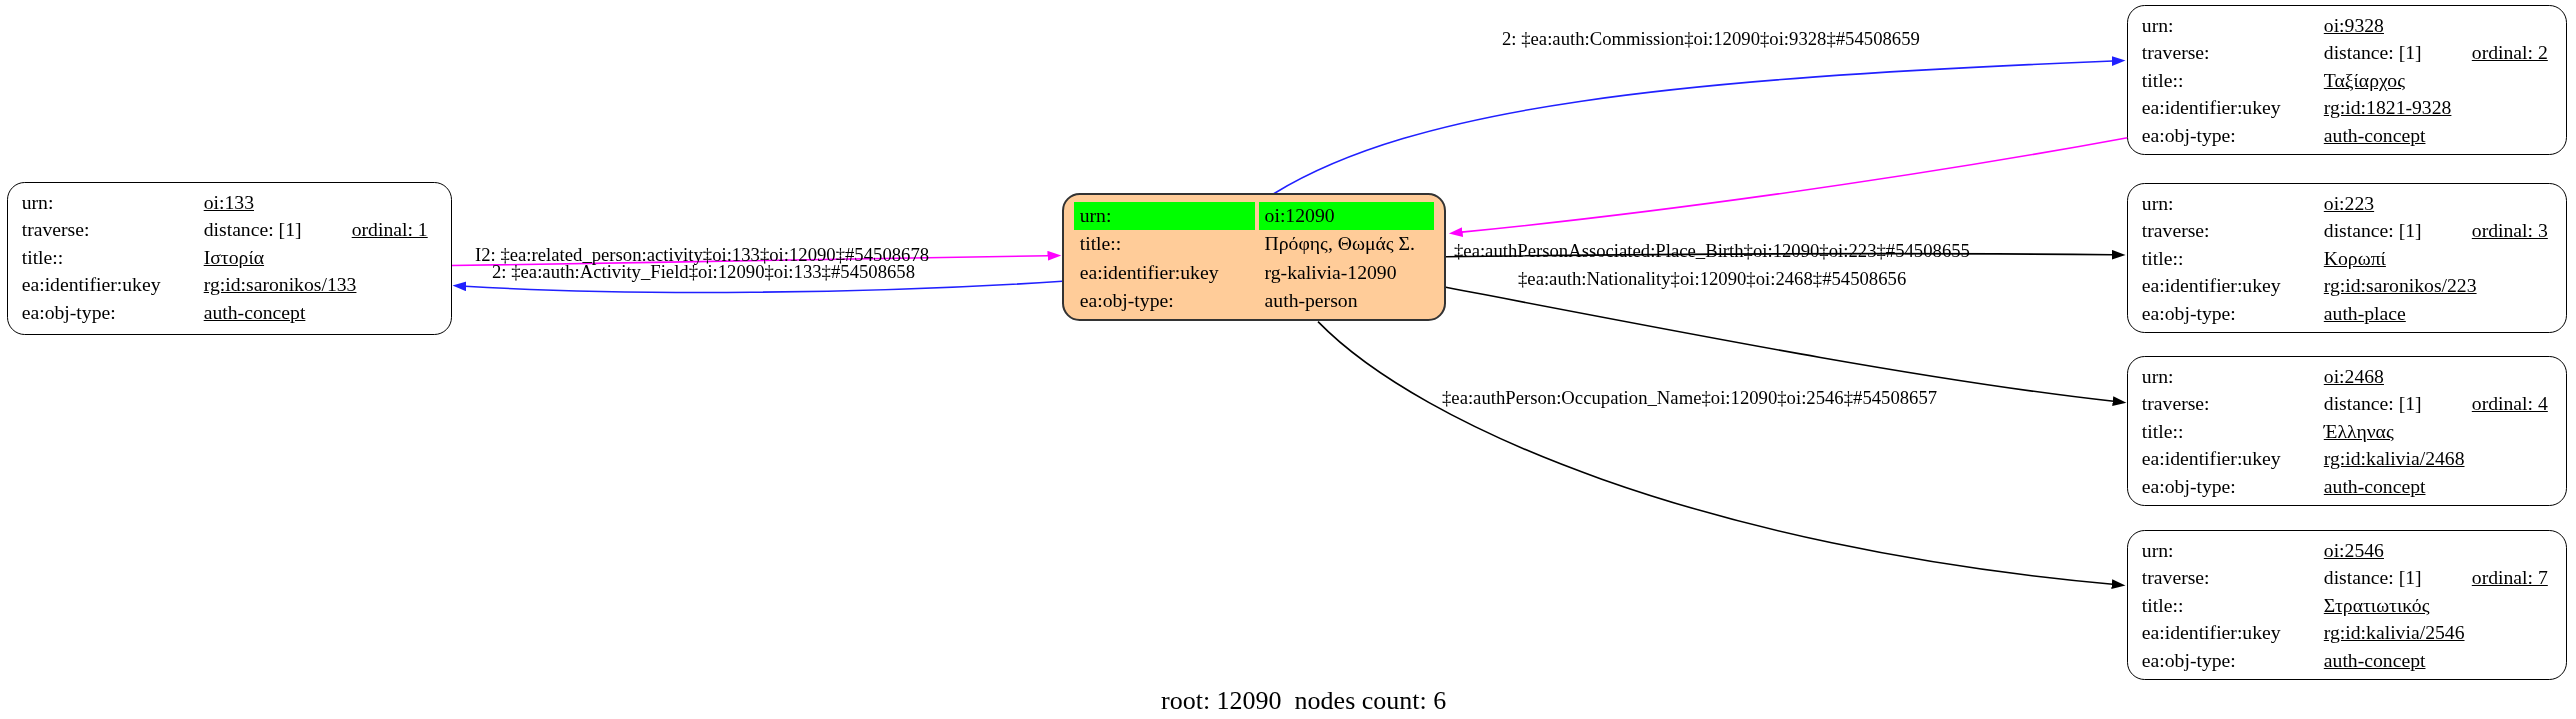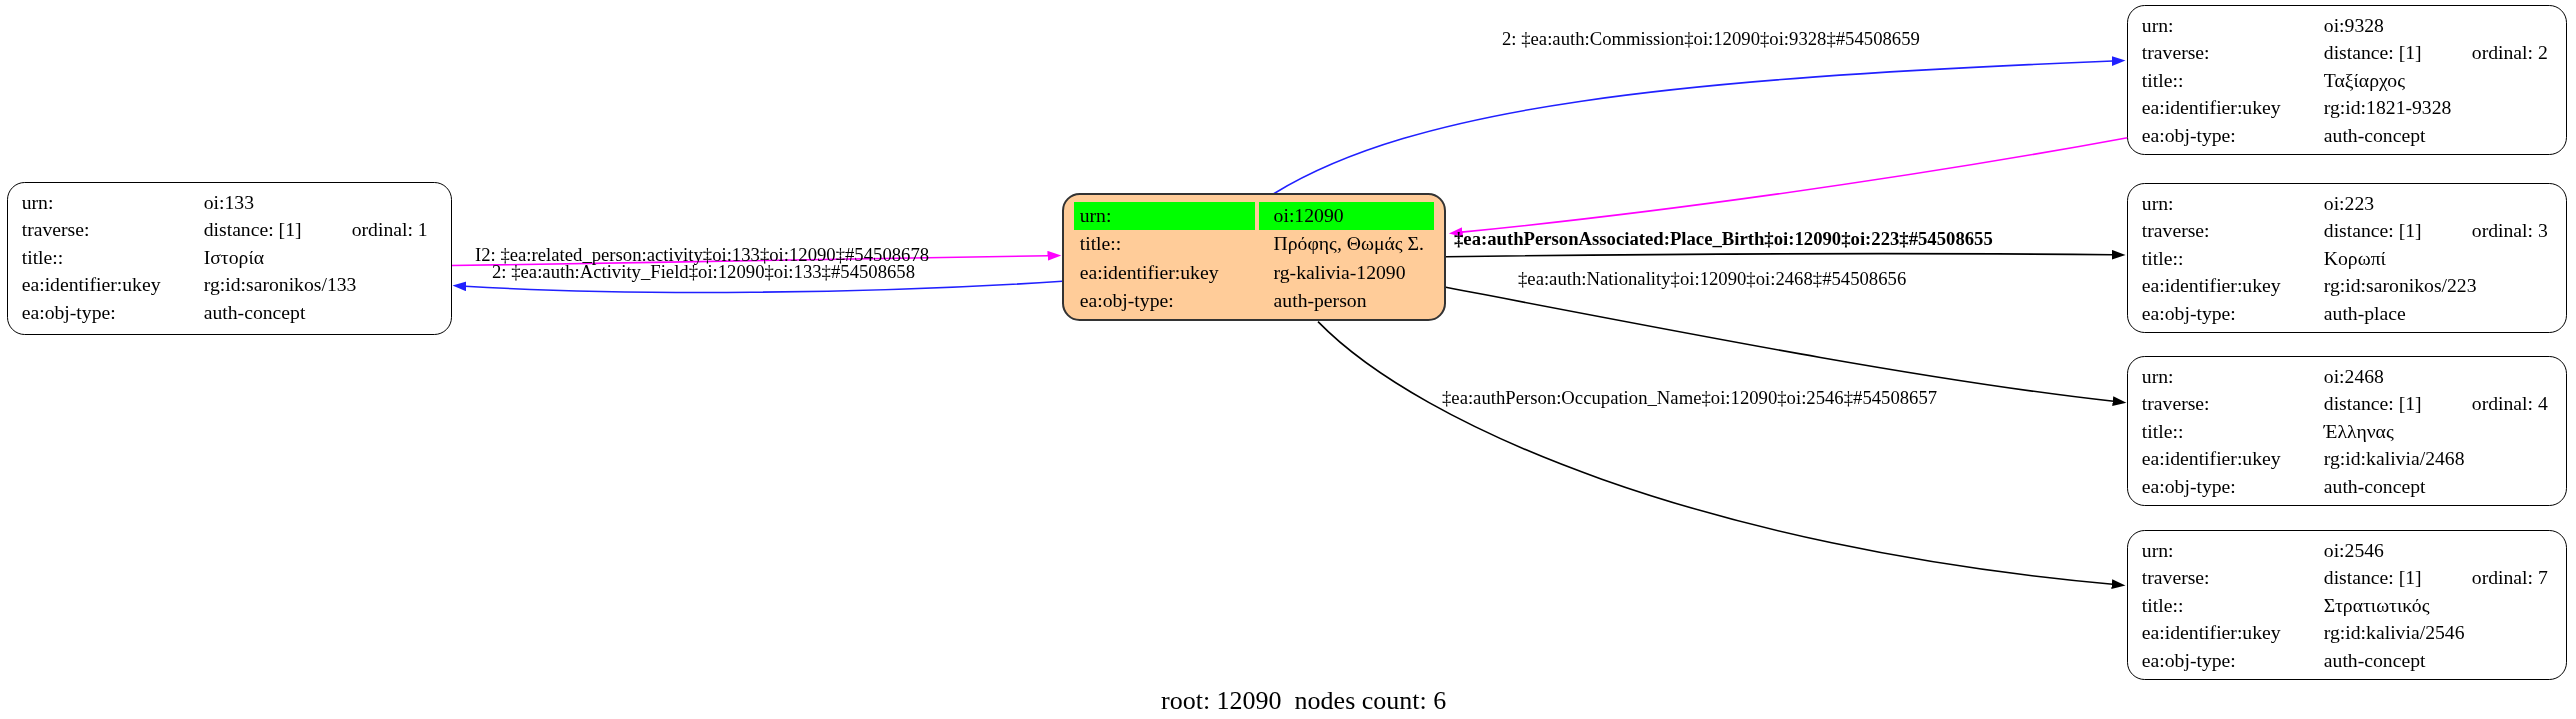--- a/index.html
+++ b/index.html
@@ -17,31 +17,31 @@
     position:absolute;
     background:#ffffff;
     border:1.5px solid #000;
     border-radius:17.7px;
     box-sizing:border-box;
     padding:5.9px 13.8px;
     z-index:2;
   }
   .row { display:flex; height:27.5px; line-height:27.5px; font-size:19.7px; white-space:nowrap; }
   .lbl { flex:0 0 182px; }
-  .val { flex:1 1 auto; }
+  .val { flex:1 1 auto;text-decoration:underline; }
   .dist { display:inline-block; width:148px; }
 
   .center-node {
     background:#ffcc99;
     border:2px solid #333;
     padding:6.9px 9.8px;
   }
   .crow { display:flex; height:28.5px; line-height:26.6px; font-size:19.7px; white-space:nowrap; }
   .clbl { flex:0 0 175px; padding:0 0 0 5.9px; margin-right:3.9px; }
-  .cval { flex:1 1 auto; padding:0 0 0 15px; }
+  .cval { flex:1 1 auto; padding:0 0 0 6px; }
   .hl { background:#00ff00; }
 
   .edge-label {
     position:absolute;
     font-size:18.7px;
     line-height:21.6px;
     white-space:nowrap;
     z-index:1;
   }
   .footer-label {
@@ -207,20 +207,20 @@
       </div>
     <div class="row">
         <span class="lbl">ea:obj-type:</span>
         <span class="val">auth-concept</span>
       </div>
   </div>
 
   <div class="edge-label" style="left:1502px;top:27.5px;">2: ‡ea:auth:Commission‡oi:12090‡oi:9328‡#54508659</div>
   <div class="edge-label" style="left:475px;top:244px;">I2: ‡ea:related_person:activity‡oi:133‡oi:12090‡#54508678</div>
   <div class="edge-label" style="left:492px;top:261px;text-align:right;">2: ‡ea:auth:Activity_Field‡oi:12090‡oi:133‡#54508658</div>
-  <div class="edge-label" style="left:1454px;top:228px;font-weight:bold;">‡ea:authPersonAssociated:Place_Birth‡oi:12090‡oi:223‡#54508655</div>
+  <div class="edge-label" style="left:1454px;top:240px;">‡ea:authPersonAssociated:Place_Birth‡oi:12090‡oi:223‡#54508655</div>
   <div class="edge-label" style="left:1518px;top:268px;">‡ea:auth:Nationality‡oi:12090‡oi:2468‡#54508656</div>
   <div class="edge-label" style="left:1442px;top:387px;text-align:right;">‡ea:authPerson:Occupation_Name‡oi:12090‡oi:2546‡#54508657</div>
 
   <div class="footer-label" style="left:1161px;top:686px;">root: 12090  nodes count: 6</div>
 
 </div>
 
 
 </body></html>

